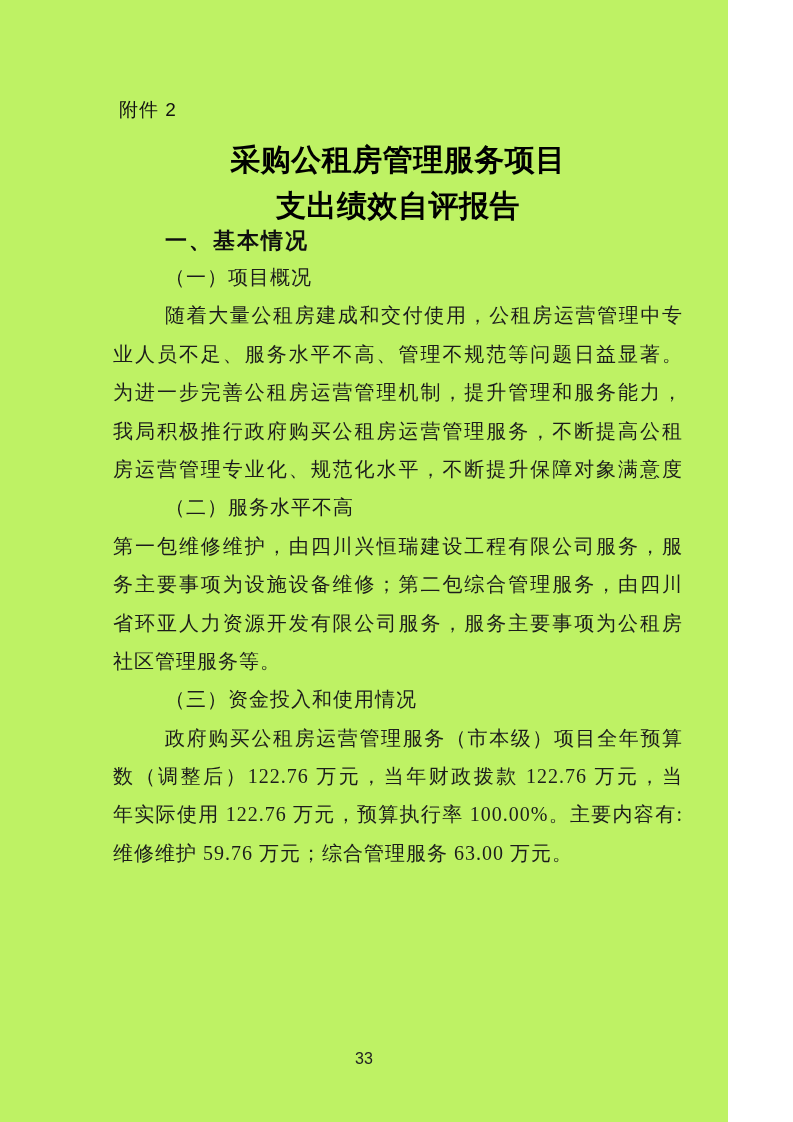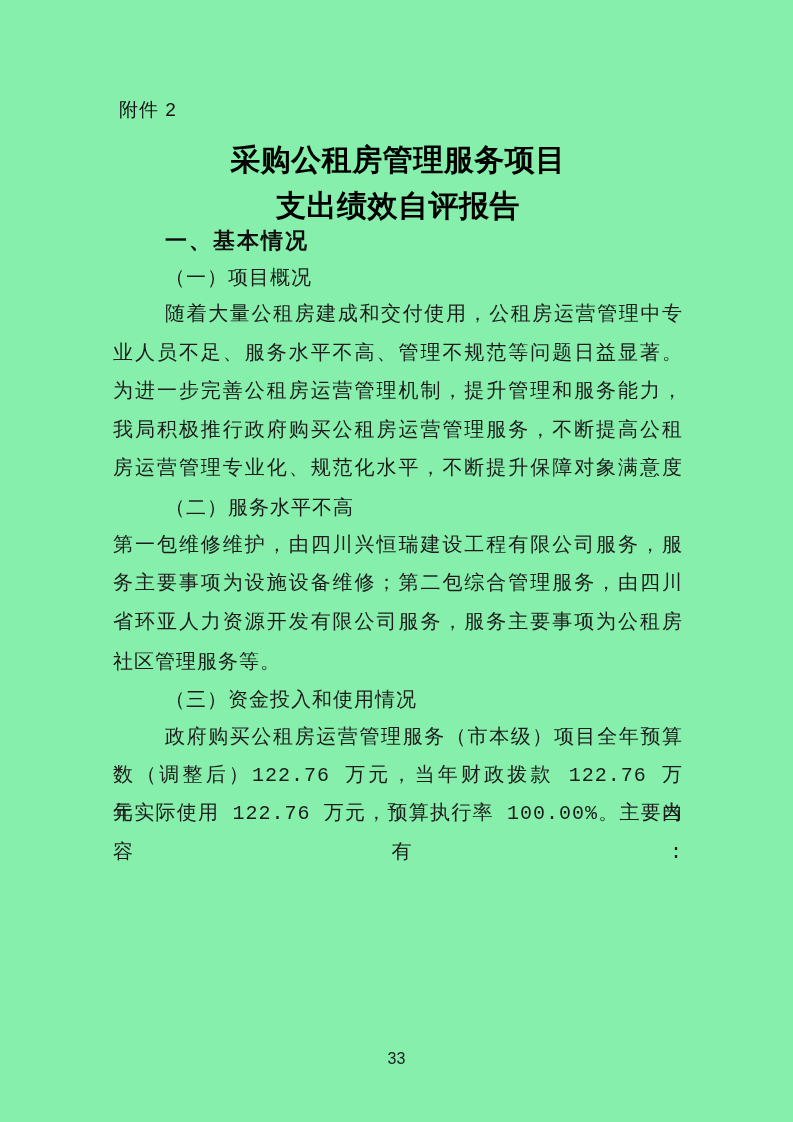--- a/index.html
+++ b/index.html
@@ -2,23 +2,23 @@
 <html><head>
 <meta charset="utf-8">
 <style>
   html, body {
     margin: 0;
     padding: 0;
     background: #ffffff;
   }
   .page {
     position: relative;
-    width: 793px;
+    width: 728px;
     height: 1122px;
-    background: #86efac;
+    background: #bef264;
     overflow: hidden;
     font-family: "Liberation Serif", serif;
     color: #1c1c1c;
   }
   .attachment {
     position: absolute;
     left: 119px;
     top: 97px;
     font-family: "Liberation Sans", sans-serif;
     font-size: 19px;
@@ -68,21 +68,20 @@
   .sub {
     padding-left: 52px;
   }
   .ind {
     text-indent: 52px;
   }
   .just {
     text-align: justify;
     text-align-last: justify;
     text-justify: inter-character;
-    font-family: Liberation Mono, monospace;
   }
   .pageno {
     position: absolute;
     left: 0;
     top: 1050px;
     width: 100%;
     text-align: center;
     font-family: "Liberation Sans", sans-serif;
     font-size: 16px;
     color: #222222;
@@ -114,18 +113,19 @@
     <div class="line sub">（二）服务水平不高</div>
     <div class="line just">第一包维修维护，由四川兴恒瑞建设工程有限公司服务，服</div>
     <div class="line just">务主要事项为设施设备维修；第二包综合管理服务，由四川</div>
     <div class="line just">省环亚人力资源开发有限公司服务，服务主要事项为公租房</div>
     <div class="line">社区管理服务等。</div>
 
     <div class="line sub">（三）资金投入和使用情况</div>
     <div class="line ind just">政府购买公租房运营管理服务（市本级）项目全年预算</div>
     <div class="line just">数（调整后）122.76 万元，当年财政拨款 122.76 万元，当</div>
     <div class="line just">年实际使用 122.76 万元，预算执行率 100.00%。主要内容有:</div>
+    <div class="line">维修维护 59.76 万元；综合管理服务 63.00 万元。</div>
 
   </div>
 
   <div class="pageno">33</div>
 
 </div>
 
 </body></html>

